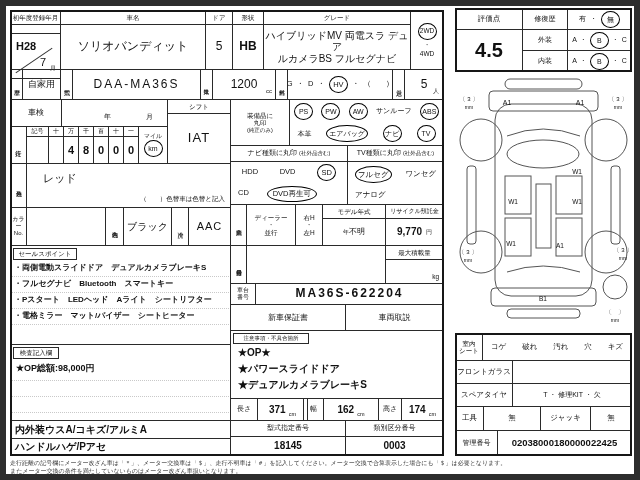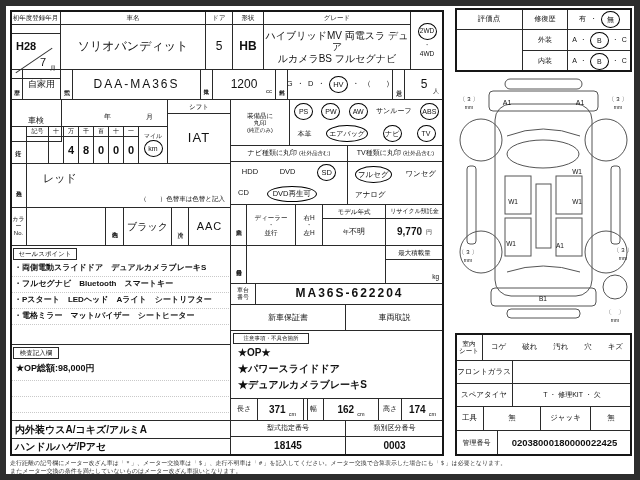--- a/index.html
+++ b/index.html
@@ -74,20 +74,21 @@
     <span>・</span>
     <span>（　　）</span>
   </div>
   <div class="c bd vert f6" style="left:392px;top:69px;width:13px;height:31px">定員</div>
   <div class="c bd" style="left:404px;top:69px;width:40px;height:31px">
     <span class="f12">5</span>
     <span class="f6" style="position:absolute;right:4px;bottom:4px">人</span>
   </div>
 
   <div class="c bd f75" style="left:455px;top:8px;width:68px;height:22px">評価点</div>
+  <div class="c bd f20 bold" style="left:455px;top:29px;width:68px;height:43px">4.5</div>
   <div class="c bd f7" style="left:522px;top:8px;width:46px;height:22px">修復歴</div>
   <div class="c bd f7" style="left:567px;top:8px;width:65px;height:22px;gap:4px">
     <span>有</span>
     <span>・</span>
     <span class="circ cs">無</span>
   </div>
   <div class="c bd f7" style="left:522px;top:29px;width:46px;height:22px">外装</div>
   <div class="c bd f7" style="left:567px;top:29px;width:65px;height:22px;gap:3px">
     <span>A</span>
     <span>・</span>
@@ -98,21 +99,21 @@
   <div class="c bd f7" style="left:522px;top:50px;width:46px;height:22px">内装</div>
   <div class="c bd f7" style="left:567px;top:50px;width:65px;height:22px;gap:3px">
     <span>A</span>
     <span>・</span>
     <span class="circ cs">B</span>
     <span>・</span>
     <span>C</span>
   </div>
   <div class="c bd2 ov" style="left:455px;top:8px;width:177px;height:64px"></div>
 
-  <div class="c bd f8" style="left:10px;top:99px;width:52px;height:43px">車検</div>
+  <div class="c bd f8" style="left:10px;top:99px;width:52px;height:28px">車検</div>
   <div class="c bd f7" style="left:61px;top:99px;width:107px;height:28px">
     <span style="position:absolute;left:42px;bottom:5px">年</span>
     <span style="position:absolute;right:14px;bottom:5px">月</span>
   </div>
   <div class="c bd col" style="left:167px;top:99px;width:64px;height:65px">
     <div class="f65" style="width:100%;height:13px;border-bottom:1px solid #2a2a2a;display:flex;align-items:center;justify-content:center">シフト</div>
     <div class="f13" style="flex:1;display:flex;align-items:center;letter-spacing:1px">IAT</div>
   </div>
 
   <div class="c bd vert f65" style="left:10px;top:126px;width:17px;height:38px">走行</div>

